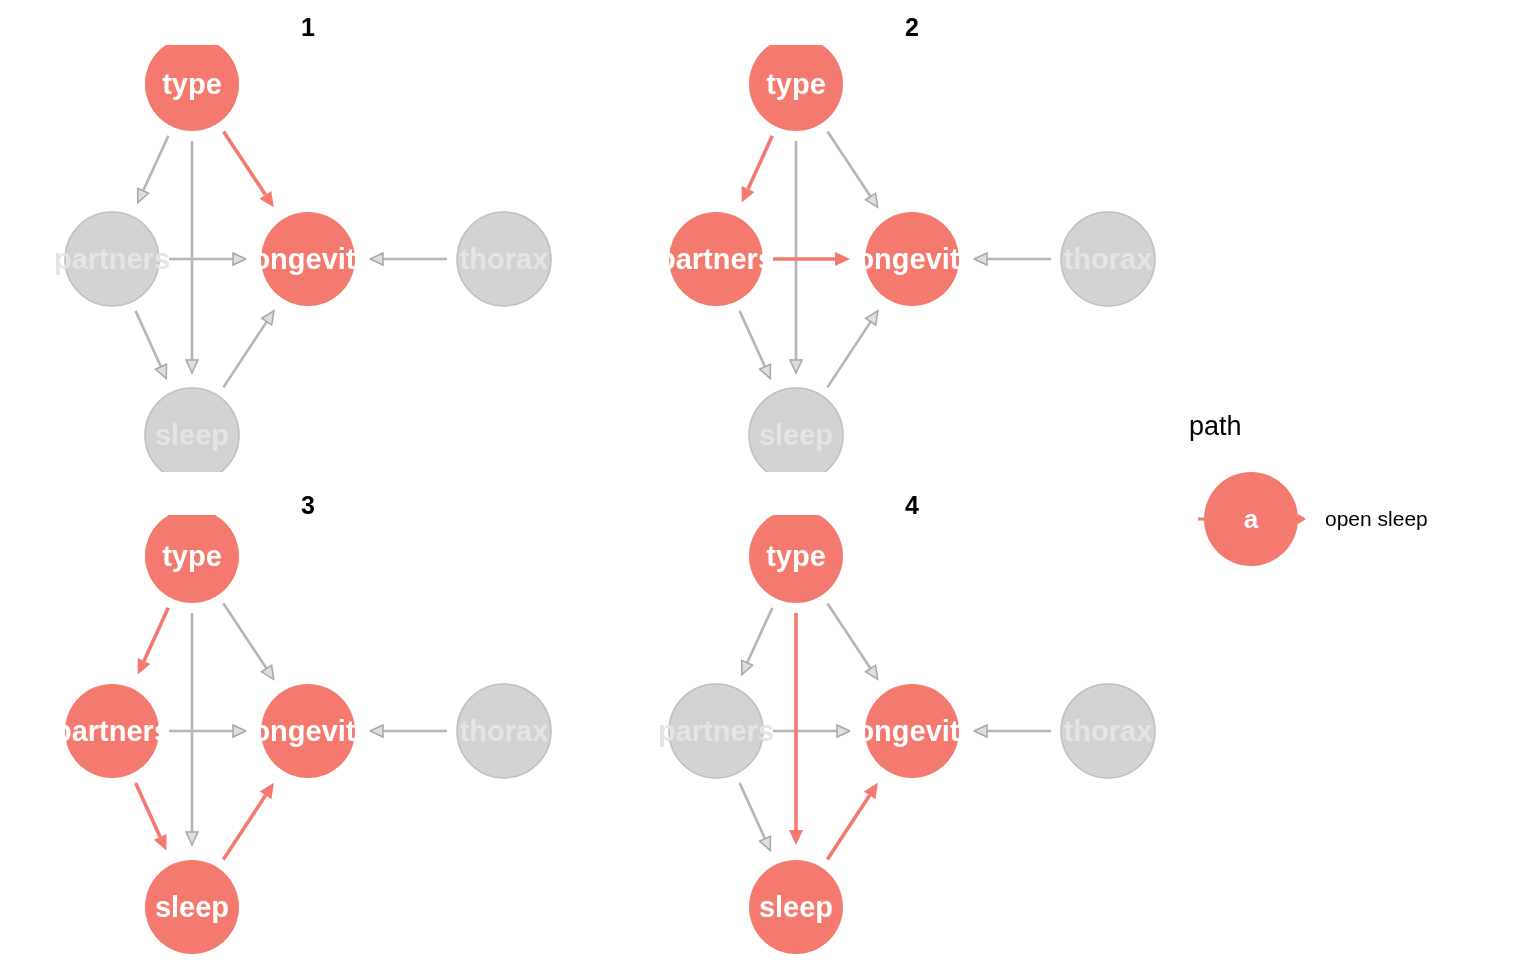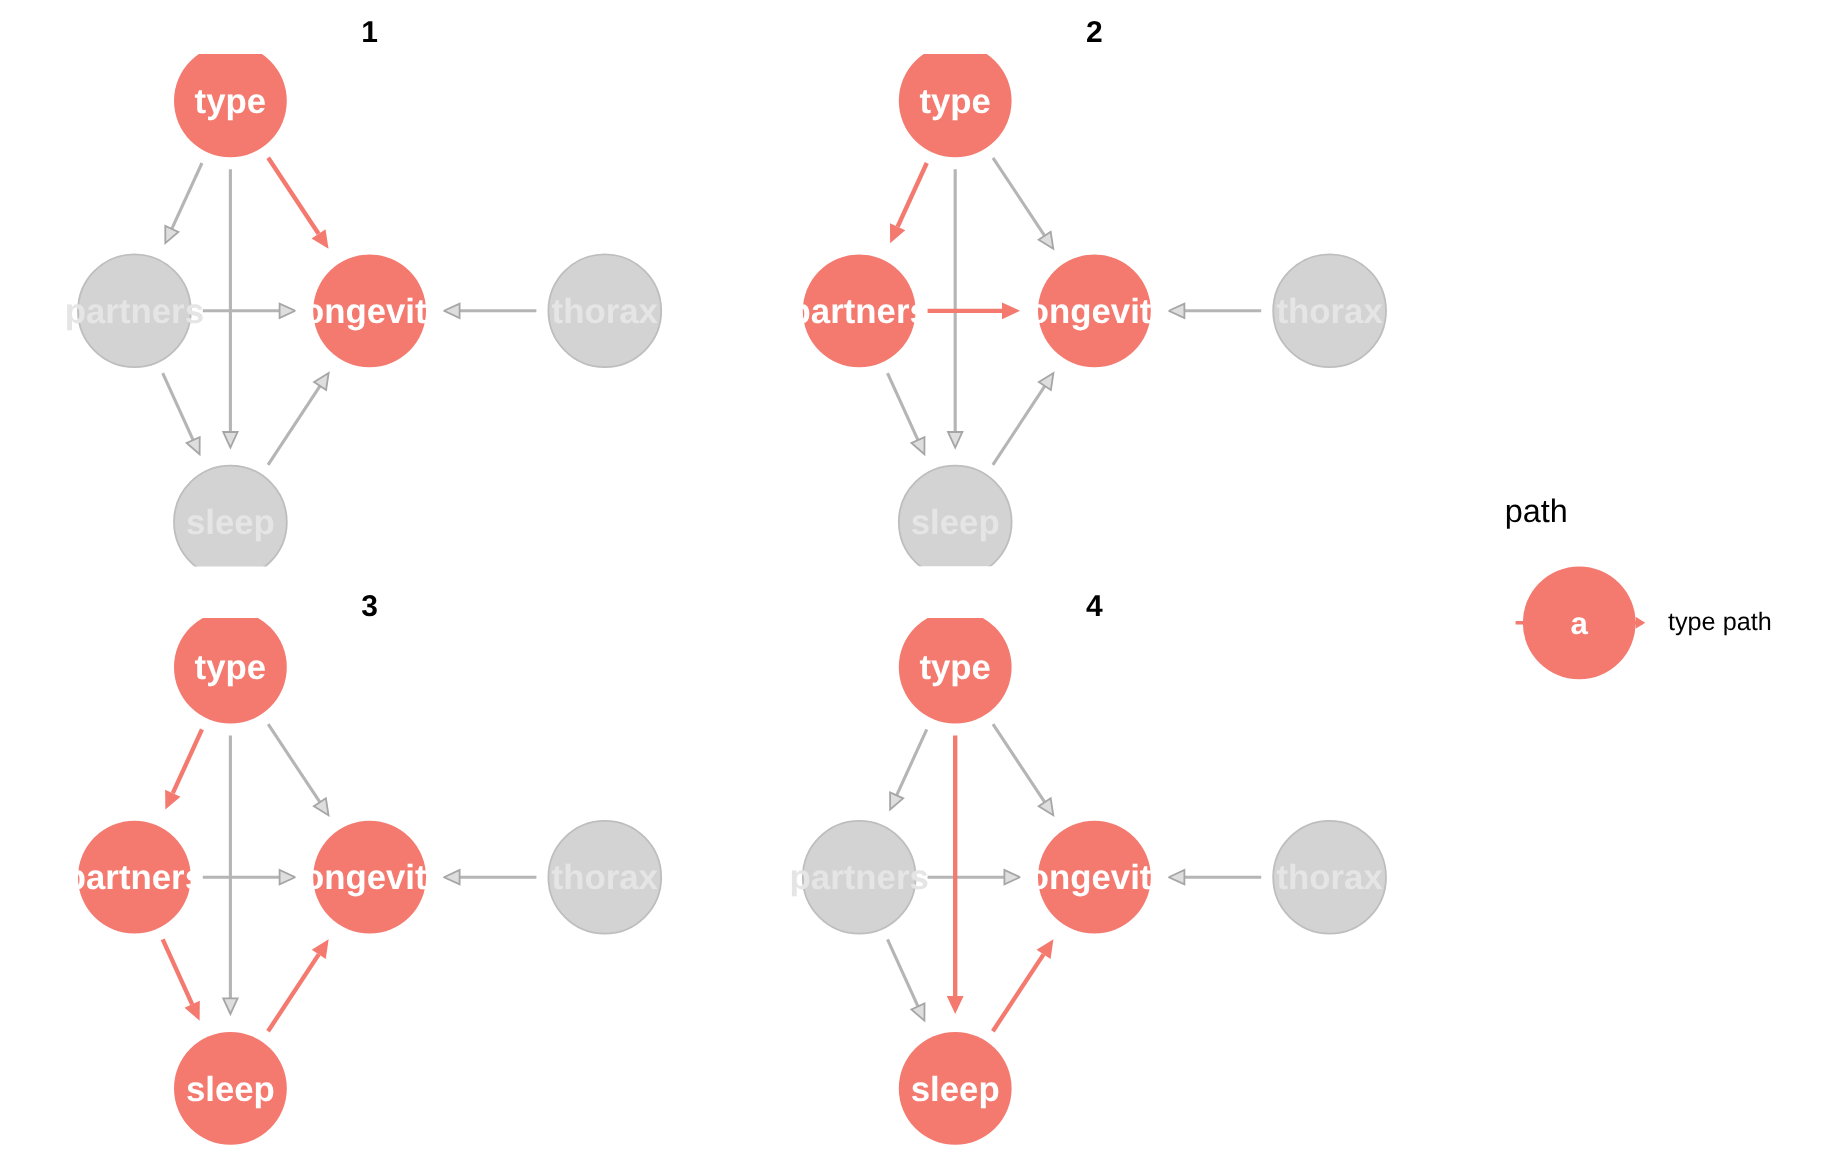--- a/index.html
+++ b/index.html
@@ -9,21 +9,21 @@
     font-family:"Liberation Sans", sans-serif;
   }
   .panel{position:absolute;overflow:hidden}
   .panel svg{position:absolute;left:0;top:0;display:block}
   .panel-title{
     position:absolute;left:12px;right:0;margin:0;
     text-align:center;font-size:25px;font-weight:bold;color:#000;
     height:32px;line-height:32px;z-index:2;
   }
   .dag-node-label{font-family:"Liberation Sans",sans-serif;font-weight:bold;font-size:29px}
-  .legend{position:absolute;left:1230px;top:405px;width:306px;height:220px}
+  .legend{position:absolute;left:1165px;top:405px;width:306px;height:220px}
   .legend-title{position:absolute;left:24px;top:6px;font-size:27px;color:#000;line-height:30px}
   .legend-key{position:absolute;left:0;top:66px}
   .lg-line{stroke:#F4796F;stroke-width:3}
   .lg-circle{fill:#F4796F}
   .lg-a{fill:#ffffff;font-weight:bold;font-size:26px;font-family:"Liberation Sans",sans-serif}
   .legend-item-label{
     position:absolute;left:160px;top:66px;height:96px;line-height:96px;
     font-size:21px;color:#000;white-space:nowrap;
   }
 </style>
@@ -179,14 +179,14 @@
 </section>
 
 <aside class="legend">
   <div class="legend-title">path</div>
   <svg class="legend-key" width="180" height="96" viewBox="0 0 180 96">
     <line class="lg-line" x1="33" y1="48" x2="139" y2="48"></line>
     <polygon points="141,48 133,43 133,53" fill="#F4796F"></polygon>
     <circle class="lg-circle" cx="86" cy="48" r="47"></circle>
     <text class="lg-a" x="86" y="48" dy="0.35em" text-anchor="middle">a</text>
   </svg>
-  <div class="legend-item-label">type path</div>
+  <div class="legend-item-label">open sleep</div>
 </aside>
 
 </body></html>

